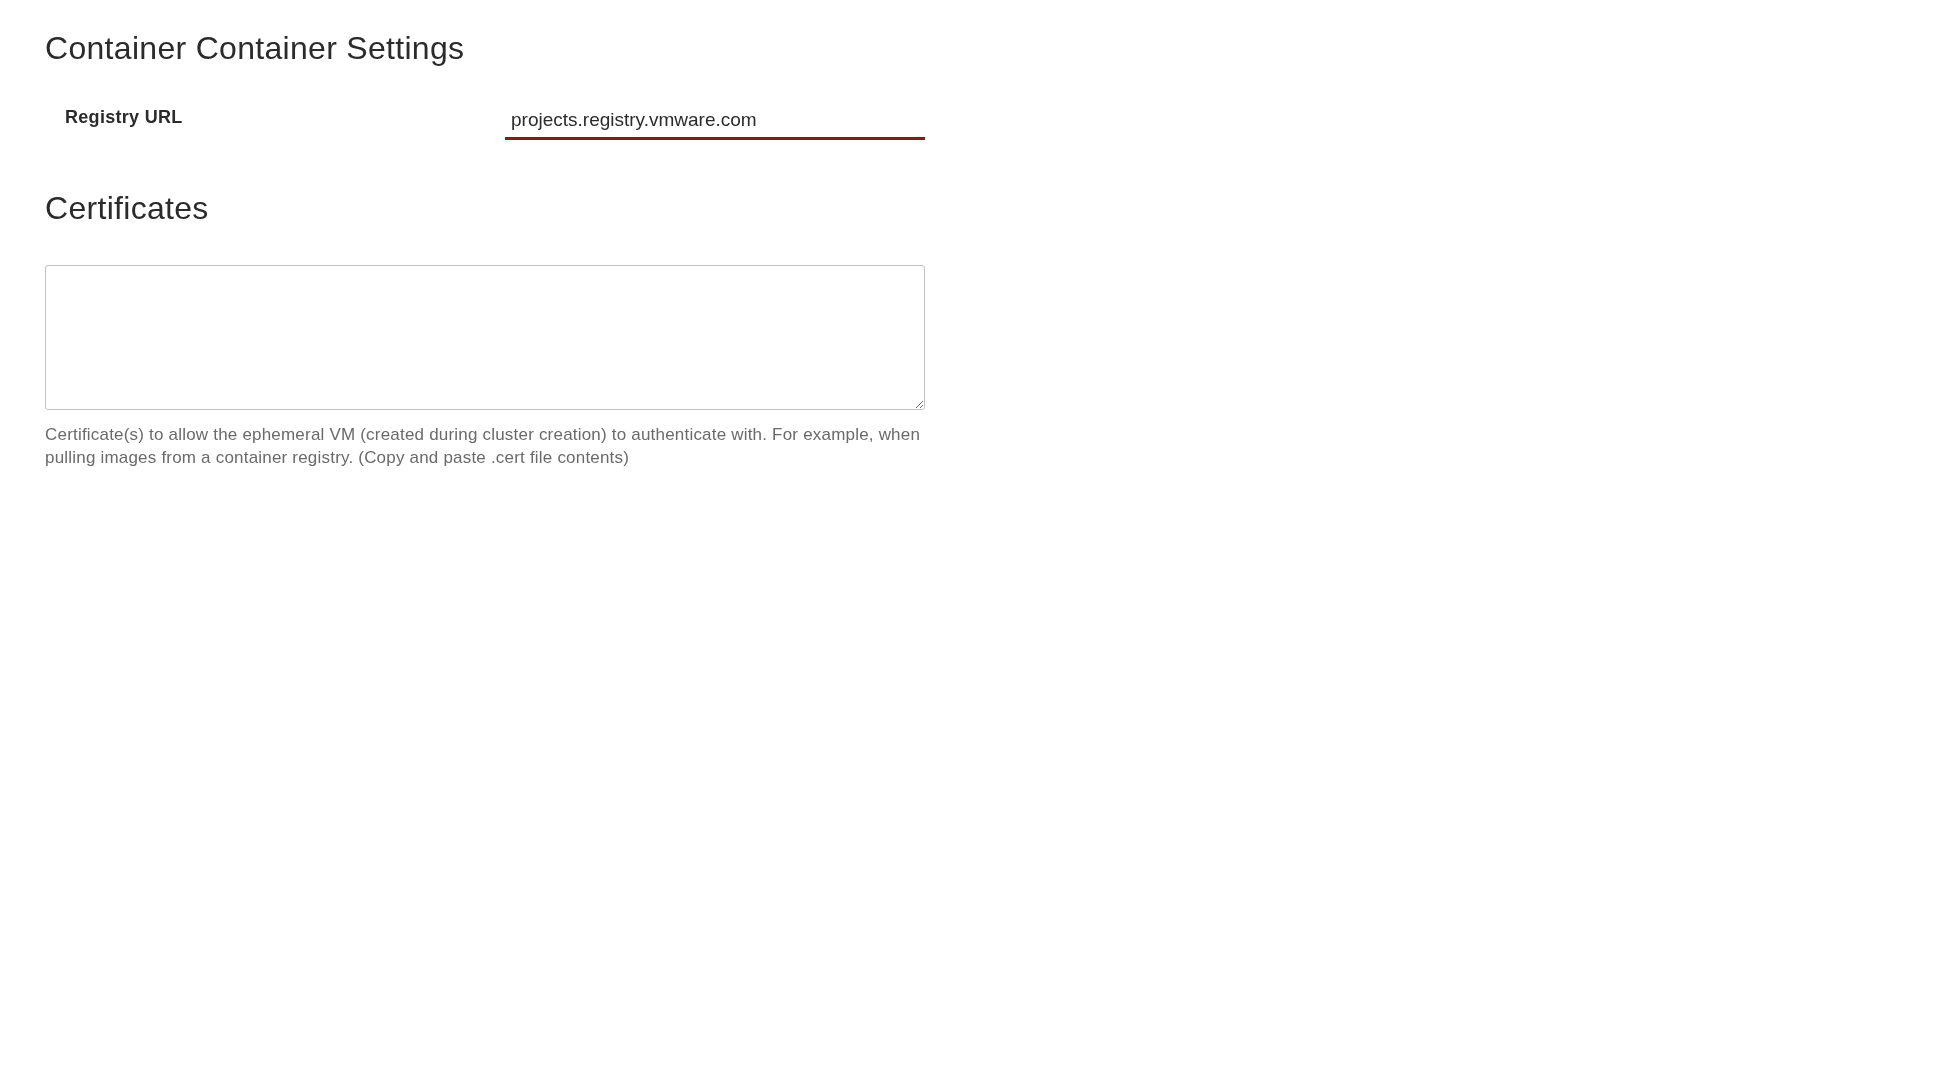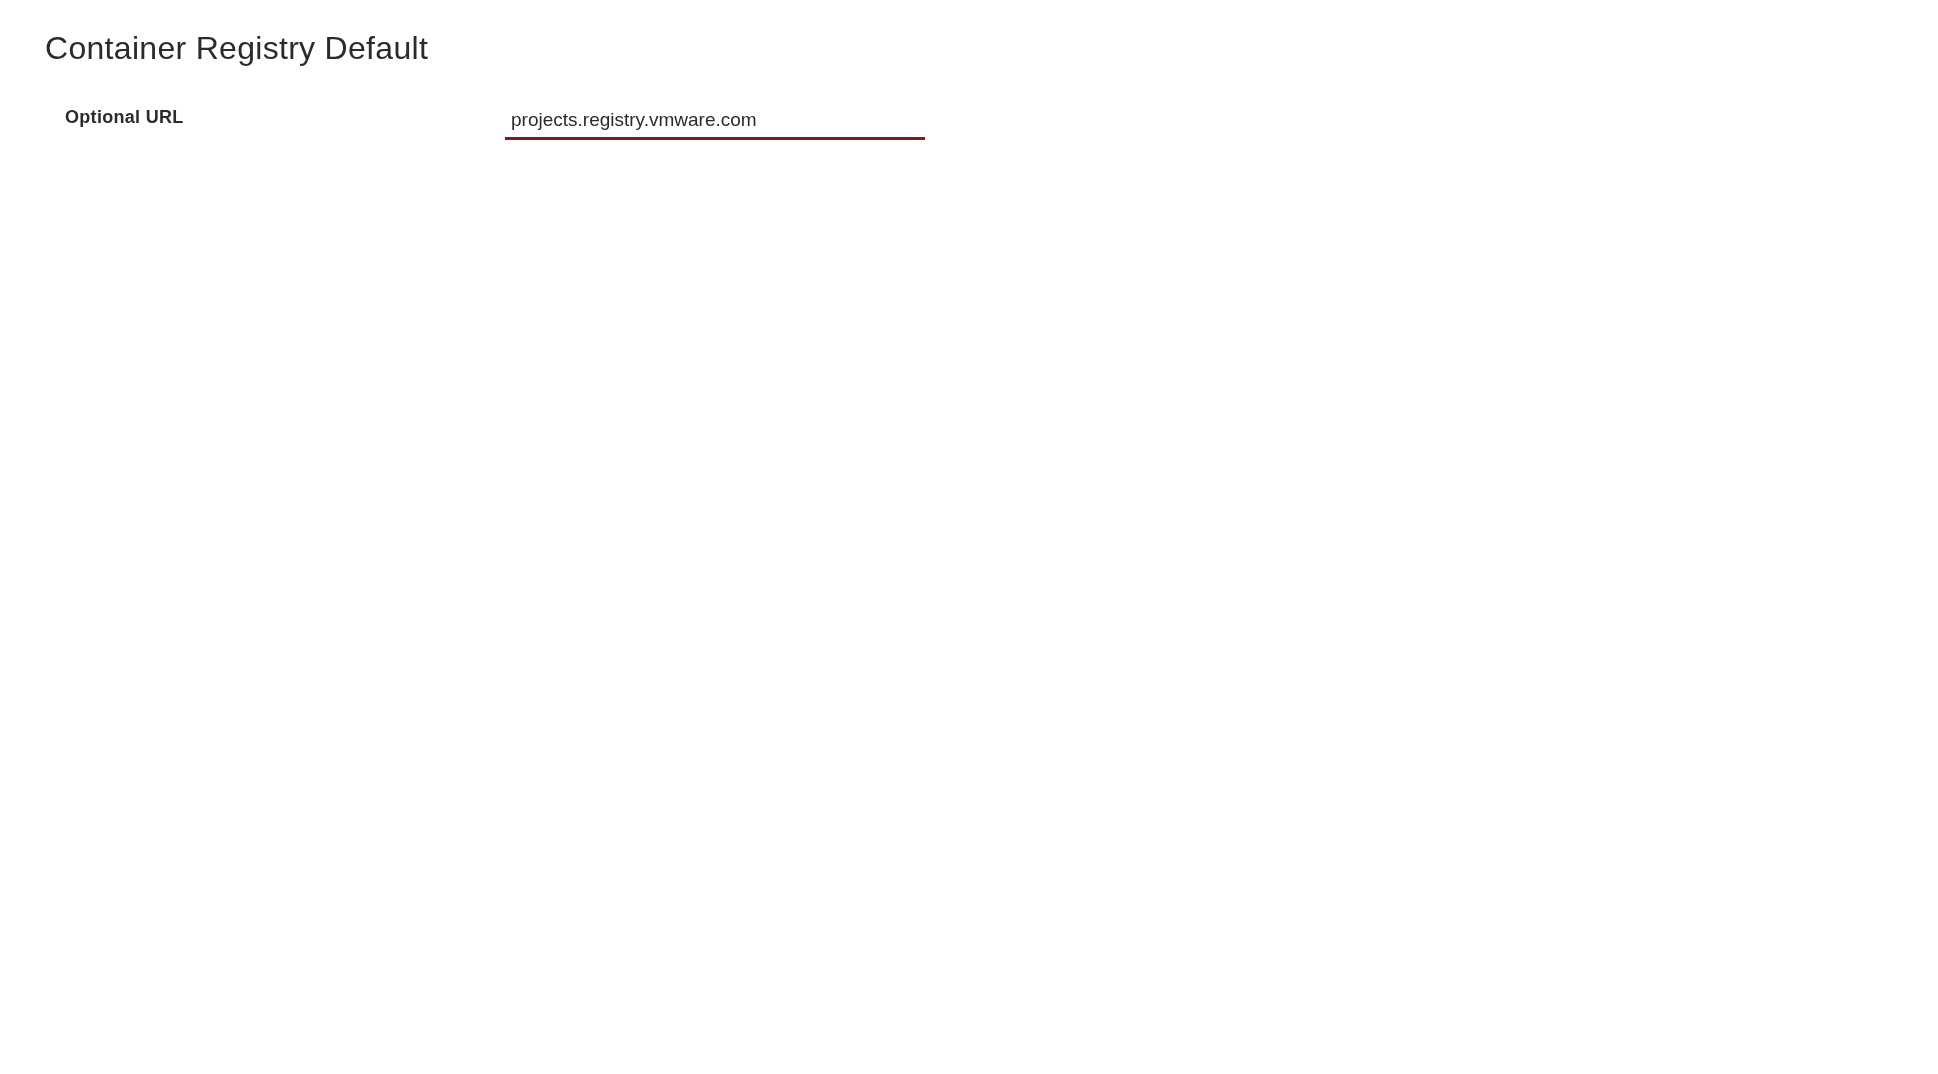--- a/index.html
+++ b/index.html
@@ -76,32 +76,37 @@
       resize: both;
     }
     .certificates-section {
       margin-top: 42px;
     }
   </style>
 </head>
 <body>
 
 <section>
-  <h2 class="section-heading">Container Registry Default</h2>
+  <h2 class="section-heading">Container Container Settings</h2>
 
   <div class="form-row">
     <div class="form-label-col">
-      <label class="form-label">Optional URL</label>
+      <label class="form-label">Registry URL</label>
     </div>
     <div class="form-field-col">
       <input type="text" class="text-input" value="projects.registry.vmware.com" style="">
     </div>
   </div>
 </section>
 
 <section class="certificates-section">
+  <h2 class="section-heading">Certificates</h2>
 
   <div class="form-row">
+    <div class="form-field-col">
+      <textarea class="textarea-field" style=""></textarea>
+      <div class="help-text">Certificate(s) to allow the ephemeral VM (created during cluster creation) to authenticate with. For example, when pulling images from a container registry. (Copy and paste .cert file contents)</div>
+    </div>
   </div>
 
   <div class="form-row">
   </div>
 </section>
 
 </body></html>

